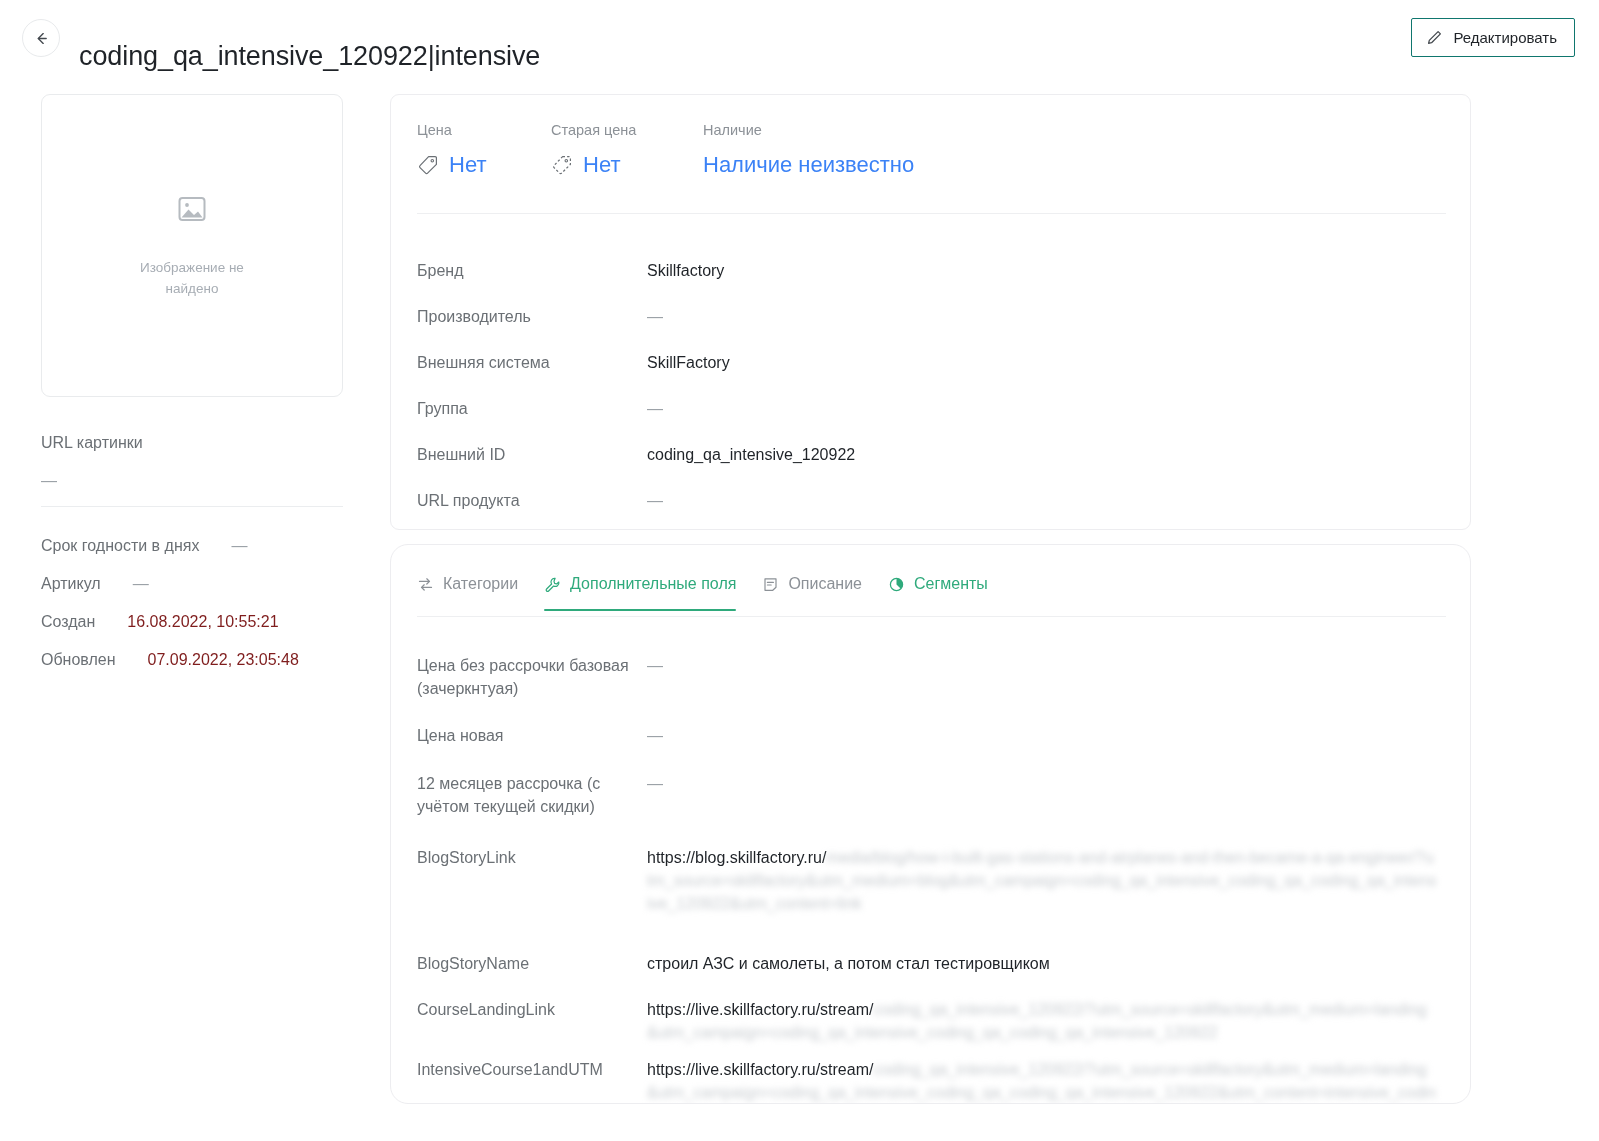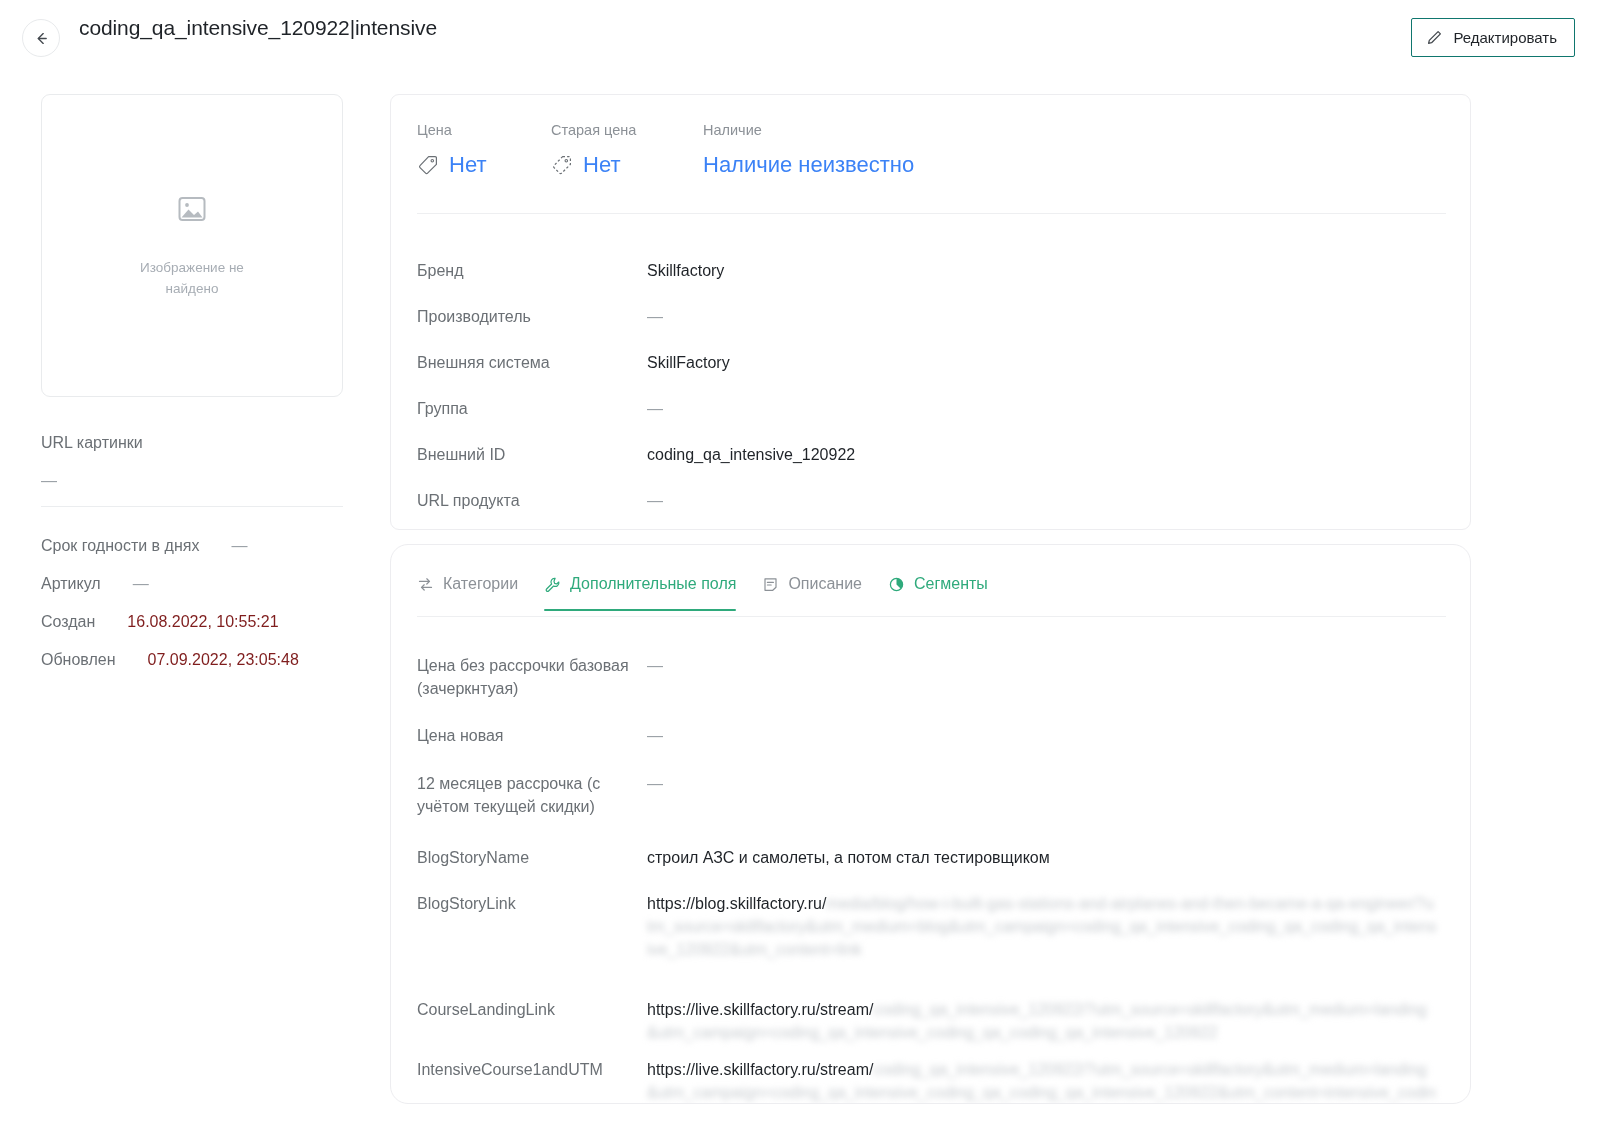--- a/index.html
+++ b/index.html
@@ -22,22 +22,22 @@
   }
   .back-btn {
     position: absolute; left: 22px; top: 19px;
     width: 38px; height: 38px; border-radius: 50%;
     border: 1px solid #e8eaec; background: #fff;
     display: flex; align-items: center; justify-content: center;
     cursor: pointer;
   }
   .back-btn svg { display:block; }
   .page-title {
-    position: absolute; left: 79px; top: 10px;
-    font-size: 21px; line-height: 36px; font-weight: 400;
+    position: absolute; left: 79px; top: 38px;
+    font-size: 27px; line-height: 36px; font-weight: 400;
     color: #1f2328; letter-spacing: -0.1px; white-space: nowrap;
   }
   .edit-btn {
     position: absolute; right: 24px; top: 18px;
     height: 39px; padding: 0 17px 0 14px;
     display: inline-flex; align-items: center; gap: 10px;
     background: #fff; border: 1px solid #0f766e; border-radius: 2px;
     font-size: 15px; color: #1f2328; cursor: pointer;
   }
   .edit-btn .lbl { line-height: 1; }
@@ -346,30 +346,30 @@
       <div class="e-row tall-2">
         <div class="e-key">Цена новая</div>
         <div class="e-val dash">—</div>
       </div>
 
       <div class="e-row tall-3">
         <div class="e-key">12 месяцев рассрочка (с учётом текущей скидки)</div>
         <div class="e-val dash">—</div>
       </div>
 
+      <div class="e-row link-row">
+        <div class="e-key">BlogStoryLink</div>
+        <div class="e-val"><span class="sharp">https://blog.skillfactory.ru/</span><span class="blurred">media/blog/how-i-built-gas-stations-and-airplanes-and-then-became-a-qa-engineer/?utm_source=skillfactory&amp;utm_medium=blog&amp;utm_campaign=coding_qa_intensive_coding_qa_coding_qa_intensive_120922&amp;utm_content=link</span></div>
+      </div>
+
       <div class="e-row name-row">
         <div class="e-key">BlogStoryName</div>
         <div class="e-val">строил АЗС и самолеты, а потом стал тестировщиком</div>
       </div>
 
-      <div class="e-row link-row">
-        <div class="e-key">BlogStoryLink</div>
-        <div class="e-val"><span class="sharp">https://blog.skillfactory.ru/</span><span class="blurred">media/blog/how-i-built-gas-stations-and-airplanes-and-then-became-a-qa-engineer/?utm_source=skillfactory&amp;utm_medium=blog&amp;utm_campaign=coding_qa_intensive_coding_qa_coding_qa_intensive_120922&amp;utm_content=link</span></div>
-      </div>
-
       <div class="e-row link-row-2">
         <div class="e-key">CourseLandingLink</div>
         <div class="e-val"><span class="sharp">https://live.skillfactory.ru/stream/</span><span class="blurred">coding_qa_intensive_120922/?utm_source=skillfactory&amp;utm_medium=landing&amp;utm_campaign=coding_qa_intensive_coding_qa_coding_qa_intensive_120922</span></div>
       </div>
 
       <div class="e-row link-row">
         <div class="e-key">IntensiveCourse1andUTM</div>
         <div class="e-val"><span class="sharp">https://live.skillfactory.ru/stream/</span><span class="blurred">coding_qa_intensive_120922/?utm_source=skillfactory&amp;utm_medium=landing&amp;utm_campaign=coding_qa_intensive_coding_qa_coding_qa_intensive_120922&amp;utm_content=intensive_coding_qa_120922_button1</span></div>
       </div>
 

